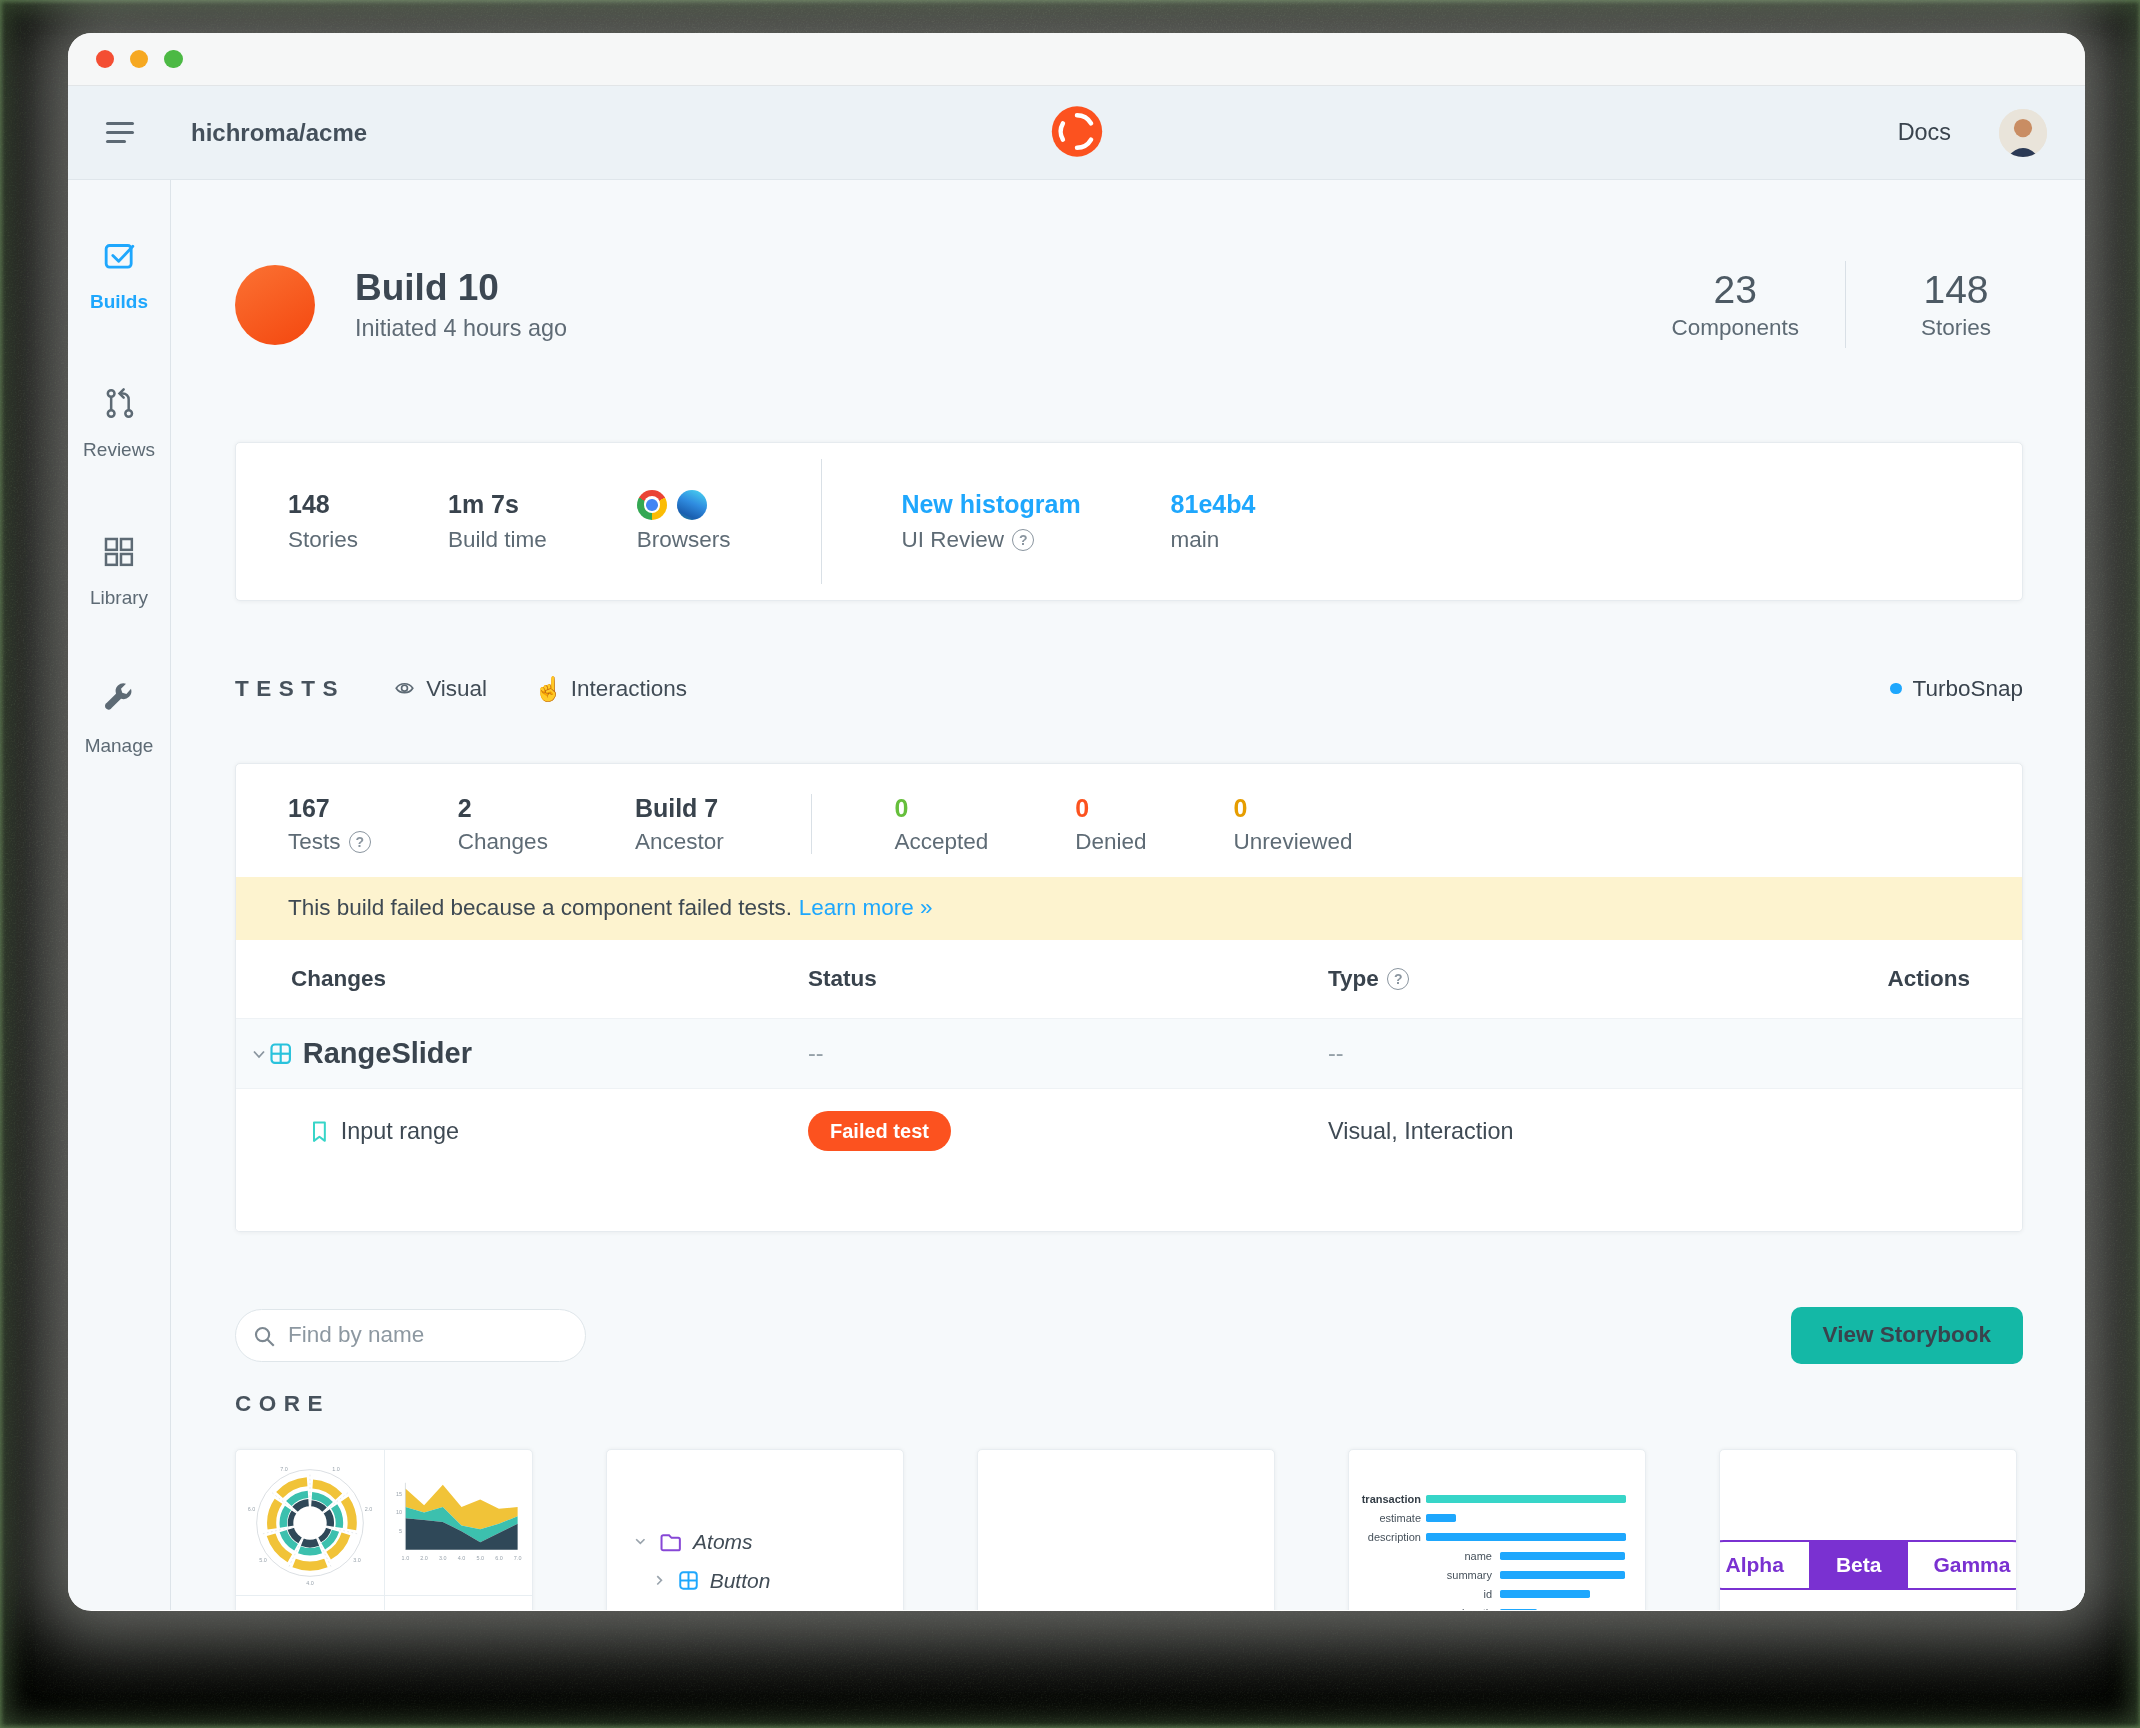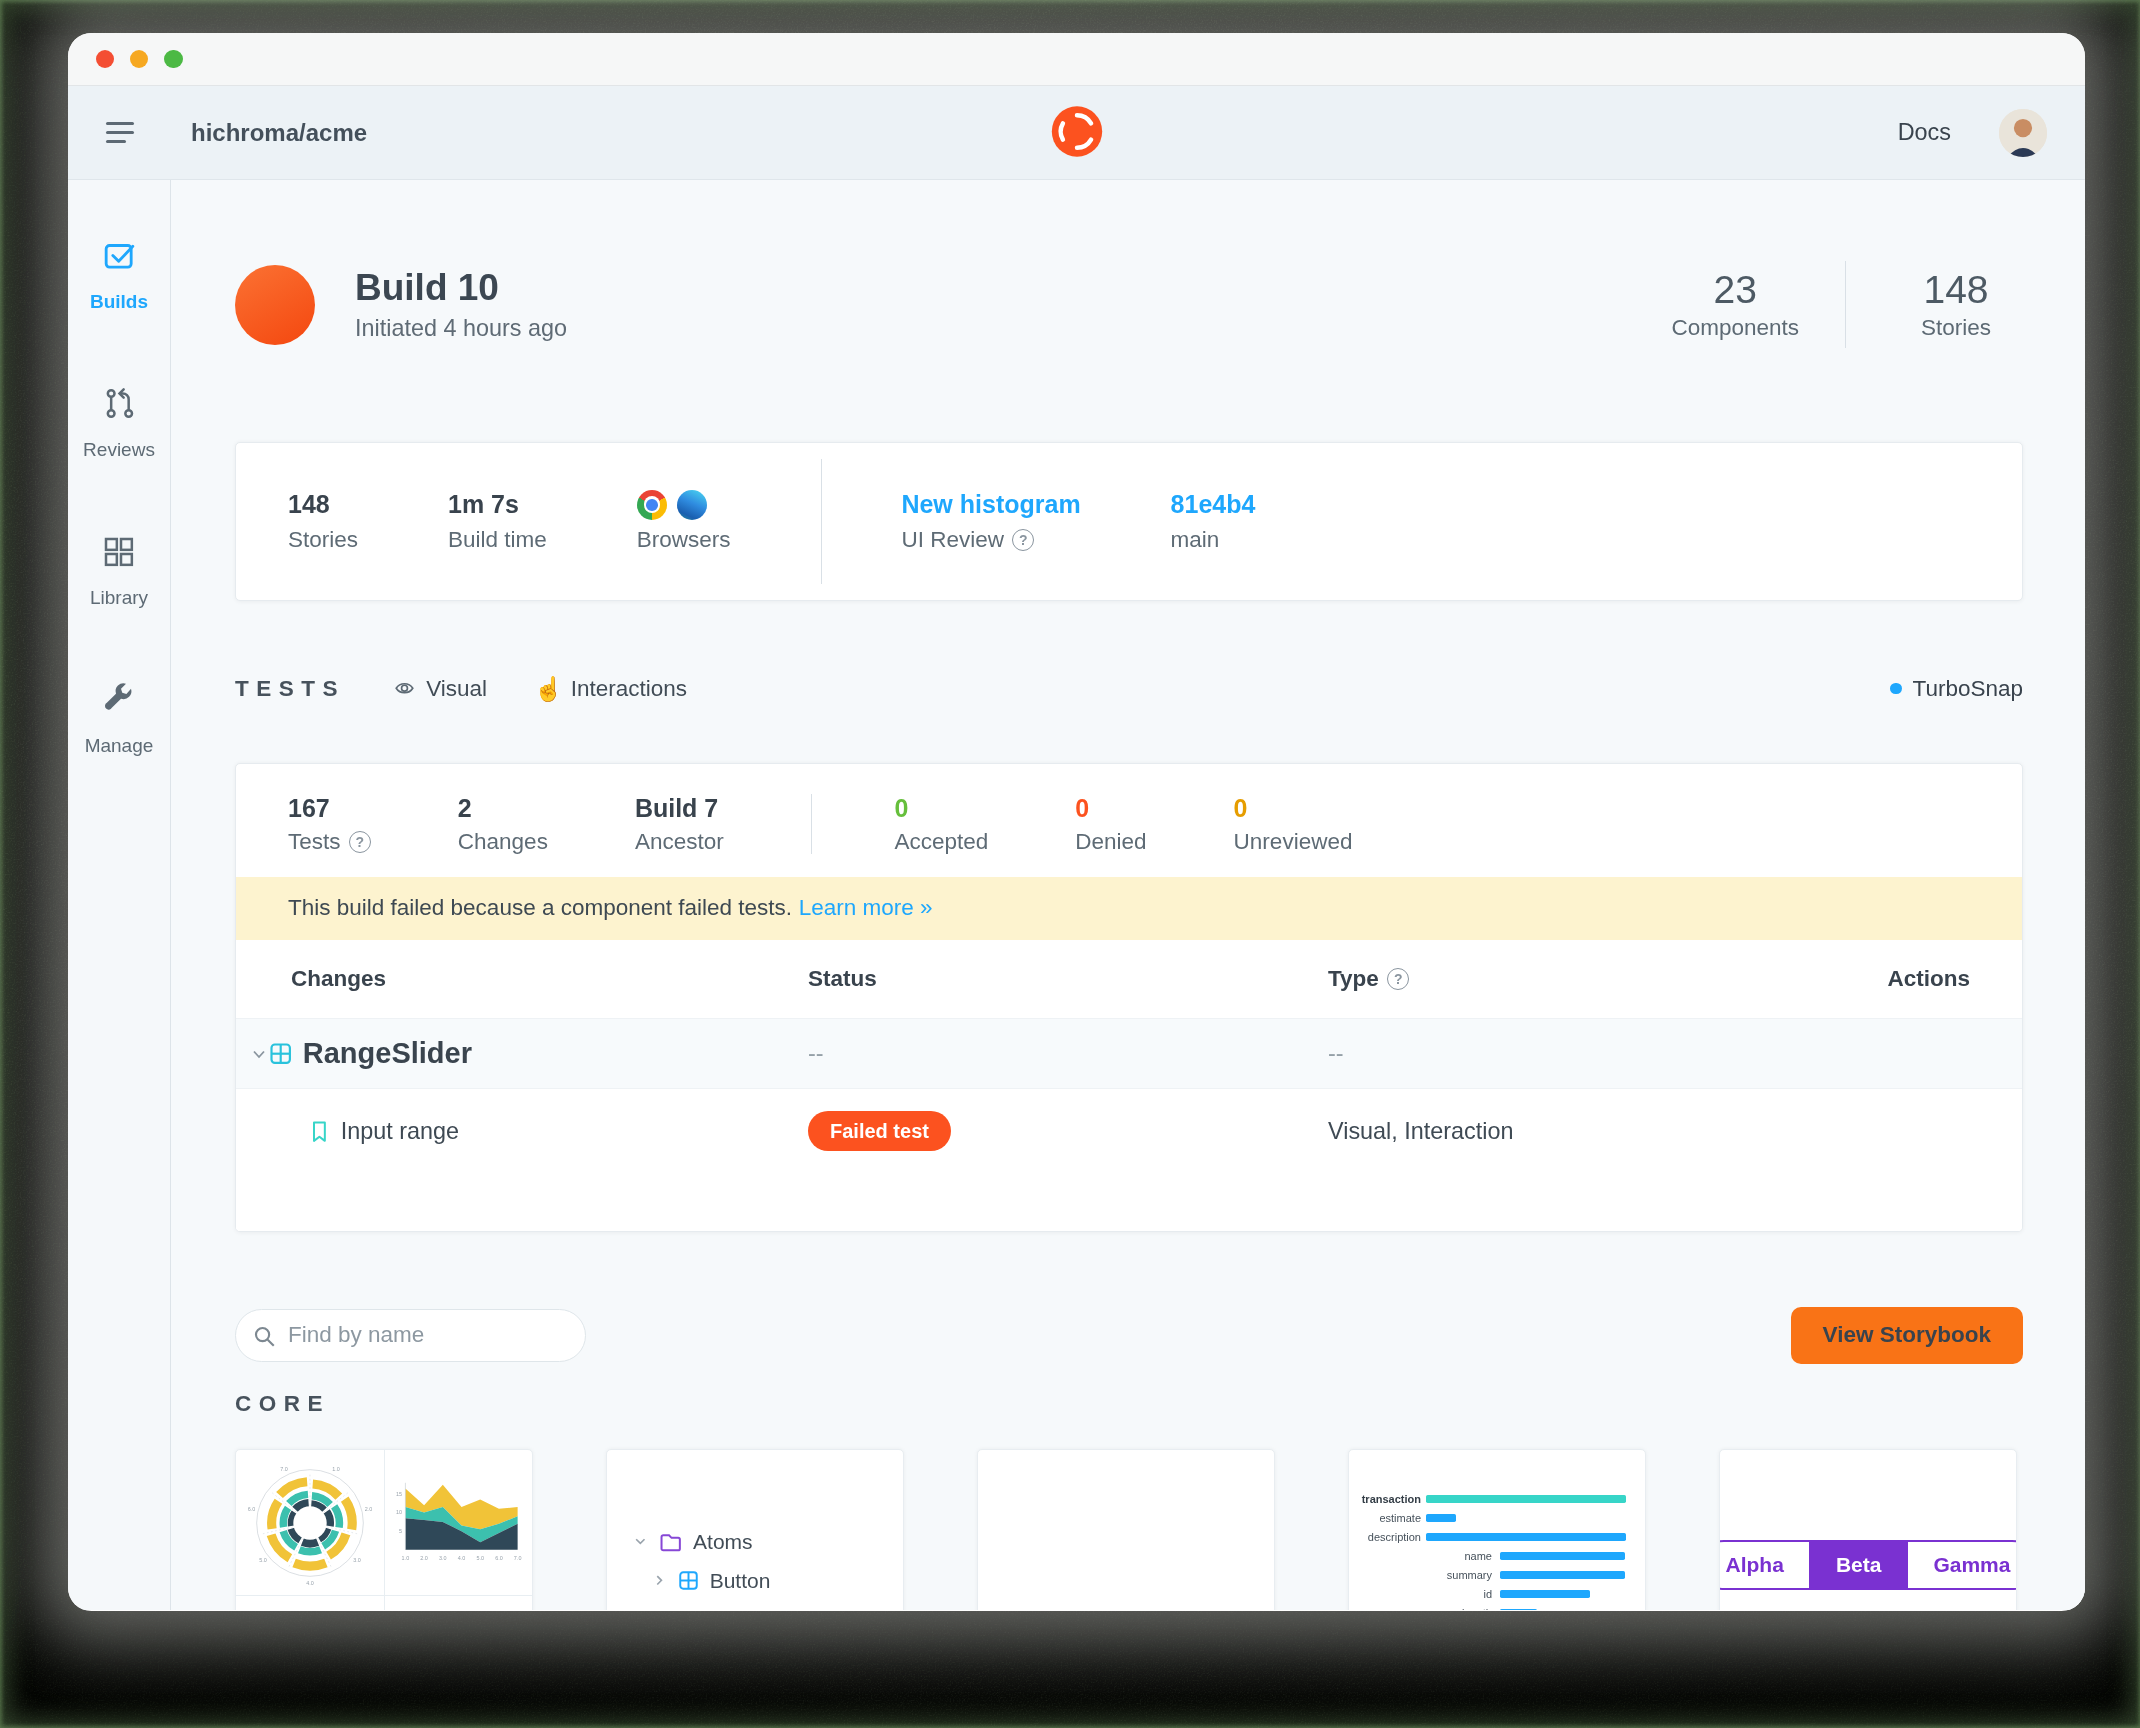--- a/index.html
+++ b/index.html
@@ -125,40 +125,40 @@
     padding:8.3px 22px; border-radius:20px; }
 
   
   .toolbar { margin-top:75px; display:flex; align-items:center; height:56px; }
   .search { position:relative; width:351px; }
   .search input { width:351px; height:53px; border:1.7px solid #dfe6ea; border-radius:27px;
     background:#fff; padding:0 20px 0 52px; font-size:22.5px; color:#3c4752; outline:none;
     font-family:"Liberation Sans", sans-serif; }
   .search input::placeholder { color:#8d98a1; }
   .search svg { position:absolute; left:18.4px; top:16px; }
-  .view-sb { margin-left:auto; background:#f97316; border:none; border-radius:10px; height:57px;
+  .view-sb { margin-left:auto; background:#14b8a6; border:none; border-radius:10px; height:57px;
     padding:0 32px; font-size:22.5px; font-weight:600; color:#39434d; cursor:pointer;
     font-family:"Liberation Sans", sans-serif; }
 
   .core-row { margin-top:28px; height:25px; display:flex; align-items:center; }
 
   
   .cards { margin-top:33px; display:flex; gap:73px; }
   .card { width:298px; height:284px; flex:none; background:#fff; border:0.8px solid #e8edf1;
     border-radius:5px; box-shadow:0 0.8px 4.2px rgba(0,0,0,.05); overflow:hidden; cursor:pointer; }
   .chart-card { display:grid; grid-template-columns:149px 148px; grid-template-rows:146px 138px; }
   .chart-card .cell { border-right:0.8px solid #e8eef2; border-bottom:0.8px solid #e8eef2;
     display:flex; align-items:center; justify-content:center; }
   .chart-card .cell:nth-child(2n) { border-right:none; }
 
   .tree-card { padding-top:72px; }
   .tree-row { display:flex; align-items:center; height:39px; }
   .tree-row.parent { padding-left:25px; }
   .tree-row.child { padding-left:44px; }
-  .tree-label { font-size:21px; color:#414c56; margin-left:11px; }
+  .tree-label { font-size:21px; color:#414c56; margin-left:11px;font-style:italic; }
   .tree-row svg { flex:none; }
 
   .profile-card { display:flex; align-items:center; padding:112px 0 0 33px; }
   .p-avatar { width:65px; height:65px; border-radius:50%; overflow:hidden; background:#efefef; flex:none; }
 
   .bars-card { padding-top:40px; position:relative; }
   .bar-row { position:relative; height:19px; }
   .bar-label { position:absolute; left:0; top:2.5px; width:72px; text-align:right;
     font-size:11px; color:#46515b; white-space:nowrap; }
   .bar-label.ind { width:143px; }

